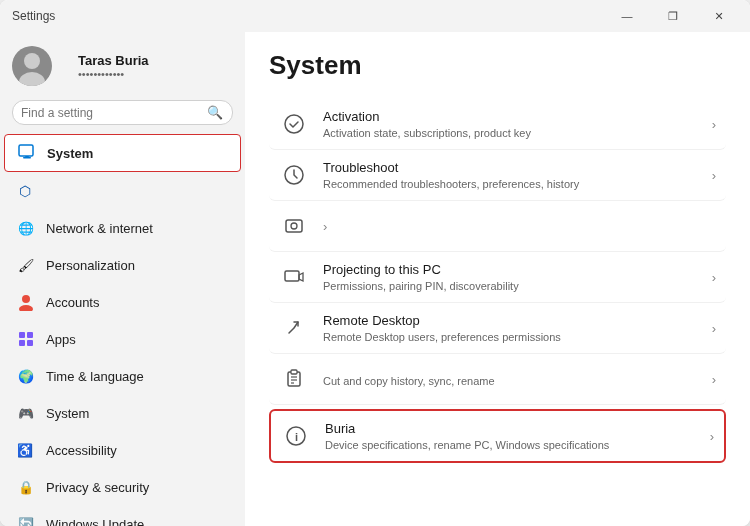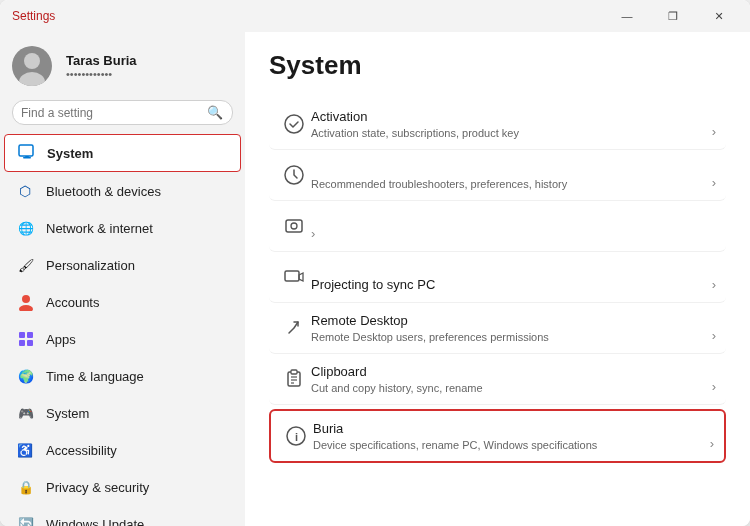--- a/index.html
+++ b/index.html
@@ -26,21 +26,21 @@
       display: flex;
       align-items: center;
       justify-content: space-between;
       background: #f3f3f3;
       height: 32px;
       padding: 0 8px 0 12px;
       flex-shrink: 0;
     }
     .titlebar-title {
       font-size: 12px;
-      color: #b91c1c;
+      color: #404040;
     }
     .titlebar-controls {
       display: flex;
       gap: 0;
     }
     .titlebar-btn {
       width: 46px;
       height: 32px;
       display: flex;
       align-items: center;
@@ -63,21 +63,21 @@
       display: flex;
       flex-direction: column;
       padding: 0;
       flex-shrink: 0;
       overflow-y: auto;
     }
     .user-profile {
       display: flex;
       align-items: center;
       padding: 14px 12px 10px 12px;
-      gap: 14px;
+      gap: 26px;
     }
     .avatar {
       width: 40px;
       height: 40px;
       border-radius: 50%;
       background: #bbb;
       overflow: hidden;
       flex-shrink: 0;
       display: flex;
       align-items: center;
@@ -141,26 +141,26 @@
     }
     .page-title {
       font-size: 26px;
       font-weight: 600;
       color: #1a1a1a;
       margin-bottom: 18px;
     }
     .settings-list { display: flex; flex-direction: column; gap: 0; }
     .settings-item {
       display: flex;
-      align-items: flex-end;
+      align-items: center;
       padding: 10px 10px;
       border-bottom: 1px solid #f0f0f0;
       cursor: pointer;
       border-radius: 6px;
-      gap: 2px;
+      gap: 14px;
       position: relative;
     }
     .settings-item.highlighted {
       border: 2px solid #d32f2f;
       border-radius: 6px;
       margin: 4px 0;
     }
     .settings-item-icon {
       width: 30px;
       height: 30px;
@@ -223,21 +223,20 @@
               </svg>
     </span>
     <span>System</span>
   </div>
           <div class="nav-item">
     <span class="nav-icon">
       <svg width="18" height="18" viewBox="0 0 18 18">
                 <text x="2" y="14" font-size="14" fill="#0550a4">⬡</text>
               </svg>
     </span>
-    <span>Bluetooth &amp; devices</span>
   </div>
           <div class="nav-item">
     <span class="nav-icon">
       <svg width="18" height="18" viewBox="0 0 18 18">
                 <text x="1" y="14" font-size="13" fill="#0078d4">🌐</text>
               </svg>
     </span>
     <span>Network &amp; internet</span>
   </div>
           <div class="nav-item">
@@ -328,20 +327,21 @@
     <span class="settings-item-chevron">›</span>
   </div>
           <div class="settings-item">
     <span class="settings-item-icon">
       <svg width="22" height="22" viewBox="0 0 22 22">
                 <circle cx="11" cy="11" r="9" stroke="#555" stroke-width="1.5" fill="none"></circle>
                 <path d="M11 6v5l3 3" stroke="#555" stroke-width="1.5" fill="none" stroke-linecap="round"></path>
               </svg>
     </span>
     <div class="settings-item-text">
+      <div class="settings-item-label">Troubleshoot</div>
       <div class="settings-item-desc">Recommended troubleshooters, preferences, history</div>
     </div>
     <span class="settings-item-chevron">›</span>
   </div>
           <div class="settings-item">
     <span class="settings-item-icon">
       <svg width="22" height="22" viewBox="0 0 22 22">
                 <rect x="3" y="5" width="16" height="12" rx="2" stroke="#555" stroke-width="1.5" fill="none"></rect>
                 <circle cx="11" cy="11" r="3" stroke="#555" stroke-width="1.3" fill="none"></circle>
               </svg>
@@ -349,21 +349,22 @@
     <span class="settings-item-chevron">›</span>
   </div>
           <div class="settings-item">
     <span class="settings-item-icon">
       <svg width="22" height="22" viewBox="0 0 22 22">
                 <rect x="2" y="5" width="14" height="10" rx="1.5" stroke="#555" stroke-width="1.5" fill="none"></rect>
                 <path d="M16 9l4-2v8l-4-2V9z" stroke="#555" stroke-width="1.3" fill="none"></path>
               </svg>
     </span>
     <div class="settings-item-text">
-      <div class="settings-item-label">Projecting to sync PC</div>
+      <div class="settings-item-label">Projecting to this PC</div>
+      <div class="settings-item-desc">Permissions, pairing PIN, discoverability</div>
     </div>
     <span class="settings-item-chevron">›</span>
   </div>
           <div class="settings-item">
     <span class="settings-item-icon">
       <svg width="22" height="22" viewBox="0 0 22 22">
                 <path d="M6 16l5-5m0 0l4-6" stroke="#555" stroke-width="1.5" stroke-linecap="round"></path>
                 <path d="M15 5h-4m4 0v4" stroke="#555" stroke-width="1.5" stroke-linecap="round"></path>
               </svg>
     </span>
@@ -377,21 +378,20 @@
     <span class="settings-item-icon">
       <svg width="22" height="22" viewBox="0 0 22 22">
                 <rect x="5" y="4" width="12" height="14" rx="1.5" stroke="#555" stroke-width="1.5" fill="none"></rect>
                 <rect x="8" y="2" width="6" height="4" rx="1" stroke="#555" stroke-width="1.3" fill="#fff"></rect>
                 <line x1="8" y1="9" x2="14" y2="9" stroke="#555" stroke-width="1.2"></line>
                 <line x1="8" y1="12" x2="14" y2="12" stroke="#555" stroke-width="1.2"></line>
                 <line x1="8" y1="15" x2="11" y2="15" stroke="#555" stroke-width="1.2"></line>
               </svg>
     </span>
     <div class="settings-item-text">
-      <div class="settings-item-label">Clipboard</div>
       <div class="settings-item-desc">Cut and copy history, sync, rename</div>
     </div>
     <span class="settings-item-chevron">›</span>
   </div>
           <div class="settings-item highlighted">
     <span class="settings-item-icon">
       <svg width="22" height="22" viewBox="0 0 22 22">
                 <circle cx="11" cy="11" r="9" stroke="#555" stroke-width="1.5" fill="none"></circle>
                 <text x="10" y="15.5" font-size="11" font-weight="bold" fill="#555" font-family="Arial">i</text>
               </svg>

